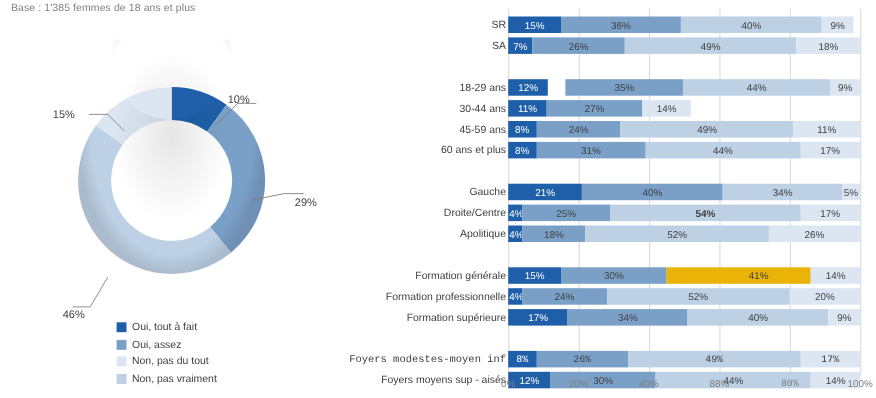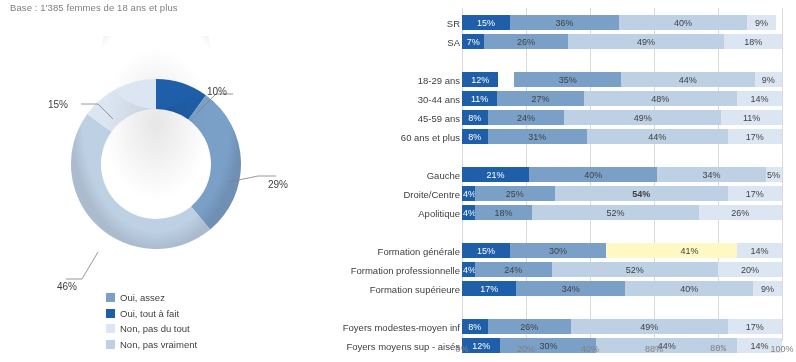--- a/index.html
+++ b/index.html
@@ -199,26 +199,26 @@
     </svg>
 
     <div class="donut-label dl-10">10%</div>
     <div class="donut-label dl-29">29%</div>
     <div class="donut-label dl-46">46%</div>
     <div class="donut-label dl-15">15%</div>
   </div>
 
   <div class="legend">
     <div class="legend-row">
+      <span class="legend-swatch" style="background: rgb(31, 95, 169);"></span>
+      <span class="legend-text">Oui, tout à fait</span>
+    </div>
+    <div class="legend-row">
       <span class="legend-swatch" style="background: rgb(123, 160, 200);"></span>
       <span class="legend-text">Oui, assez</span>
-    </div>
-    <div class="legend-row">
-      <span class="legend-swatch" style="background: rgb(31, 95, 169);"></span>
-      <span class="legend-text">Oui, tout à fait</span>
     </div>
     <div class="legend-row">
       <span class="legend-swatch" style="background: rgb(220, 230, 242);"></span>
       <span class="legend-text">Non, pas du tout</span>
     </div>
     <div class="legend-row">
       <span class="legend-swatch" style="background: rgb(189, 208, 228);"></span>
       <span class="legend-text">Non, pas vraiment</span>
     </div>
   </div>
@@ -287,23 +287,20 @@
         </div>
         <div class="bar-row" style="top: 83px;">
           <div class="bar-label">30-44 ans</div>
           <div class="bar-track">
             <div class="seg dark" style="width: 35.2px; background: rgb(31, 95, 169);">
               <span class="seg-label">11%</span>
             </div>
             <div class="seg mid" style="width: 86.4px; background: rgb(123, 160, 200);">
               <span class="seg-label">27%</span>
             </div>
-            <div class="seg light" style="width: 153.6px; background: rgb(189, 208, 228);">
-              <span class="seg-label">48%</span>
-            </div>
             <div class="seg lightest" style="width: 44.8px; background: rgb(220, 230, 242);">
               <span class="seg-label">14%</span>
             </div>
           </div>
         </div>
         <div class="bar-row" style="top: 102px;">
           <div class="bar-label">45-59 ans</div>
           <div class="bar-track">
             <div class="seg dark" style="width: 25.6px; background: rgb(31, 95, 169);">
               <span class="seg-label">8%</span>
@@ -389,21 +386,21 @@
         </div>
         <div class="bar-row" style="top: 235px;">
           <div class="bar-label">Formation générale</div>
           <div class="bar-track">
             <div class="seg dark" style="width: 48px; background: rgb(31, 95, 169);">
               <span class="seg-label">15%</span>
             </div>
             <div class="seg mid" style="width: 96px; background: rgb(123, 160, 200);">
               <span class="seg-label">30%</span>
             </div>
-            <div class="seg light" style="width: 131.2px; background: #fef9c3; padding-left: 36px;">
+            <div class="seg light" style="width: 131.2px; background: #eab308; padding-left: 36px;">
               <span class="seg-label">41%</span>
             </div>
             <div class="seg lightest" style="width: 44.8px; background: rgb(220, 230, 242);">
               <span class="seg-label">14%</span>
             </div>
           </div>
         </div>
         <div class="bar-row" style="top: 254px;">
           <div class="bar-label">Formation professionnelle</div>
           <div class="bar-track">
@@ -431,21 +428,21 @@
               <span class="seg-label">34%</span>
             </div>
             <div class="seg light" style="width: 128px; background: rgb(189, 208, 228);">
               <span class="seg-label">40%</span>
             </div>
             <div class="seg lightest" style="width: 28.8px; background: rgb(220, 230, 242);">
               <span class="seg-label">9%</span>
             </div>
           </div>
         </div>
-        <div class="bar-row" style="top: 311px;">
+        <div class="bar-row" style="top: 311px; font-family: Liberation Mono, monospace;">
           <div class="bar-label">Foyers modestes-moyen inf</div>
           <div class="bar-track">
             <div class="seg dark" style="width: 25.6px; background: rgb(31, 95, 169);">
               <span class="seg-label">8%</span>
             </div>
             <div class="seg mid" style="width: 83.2px; background: rgb(123, 160, 200);">
               <span class="seg-label">26%</span>
             </div>
             <div class="seg light" style="width: 156.8px; background: rgb(189, 208, 228);">
               <span class="seg-label">49%</span>

